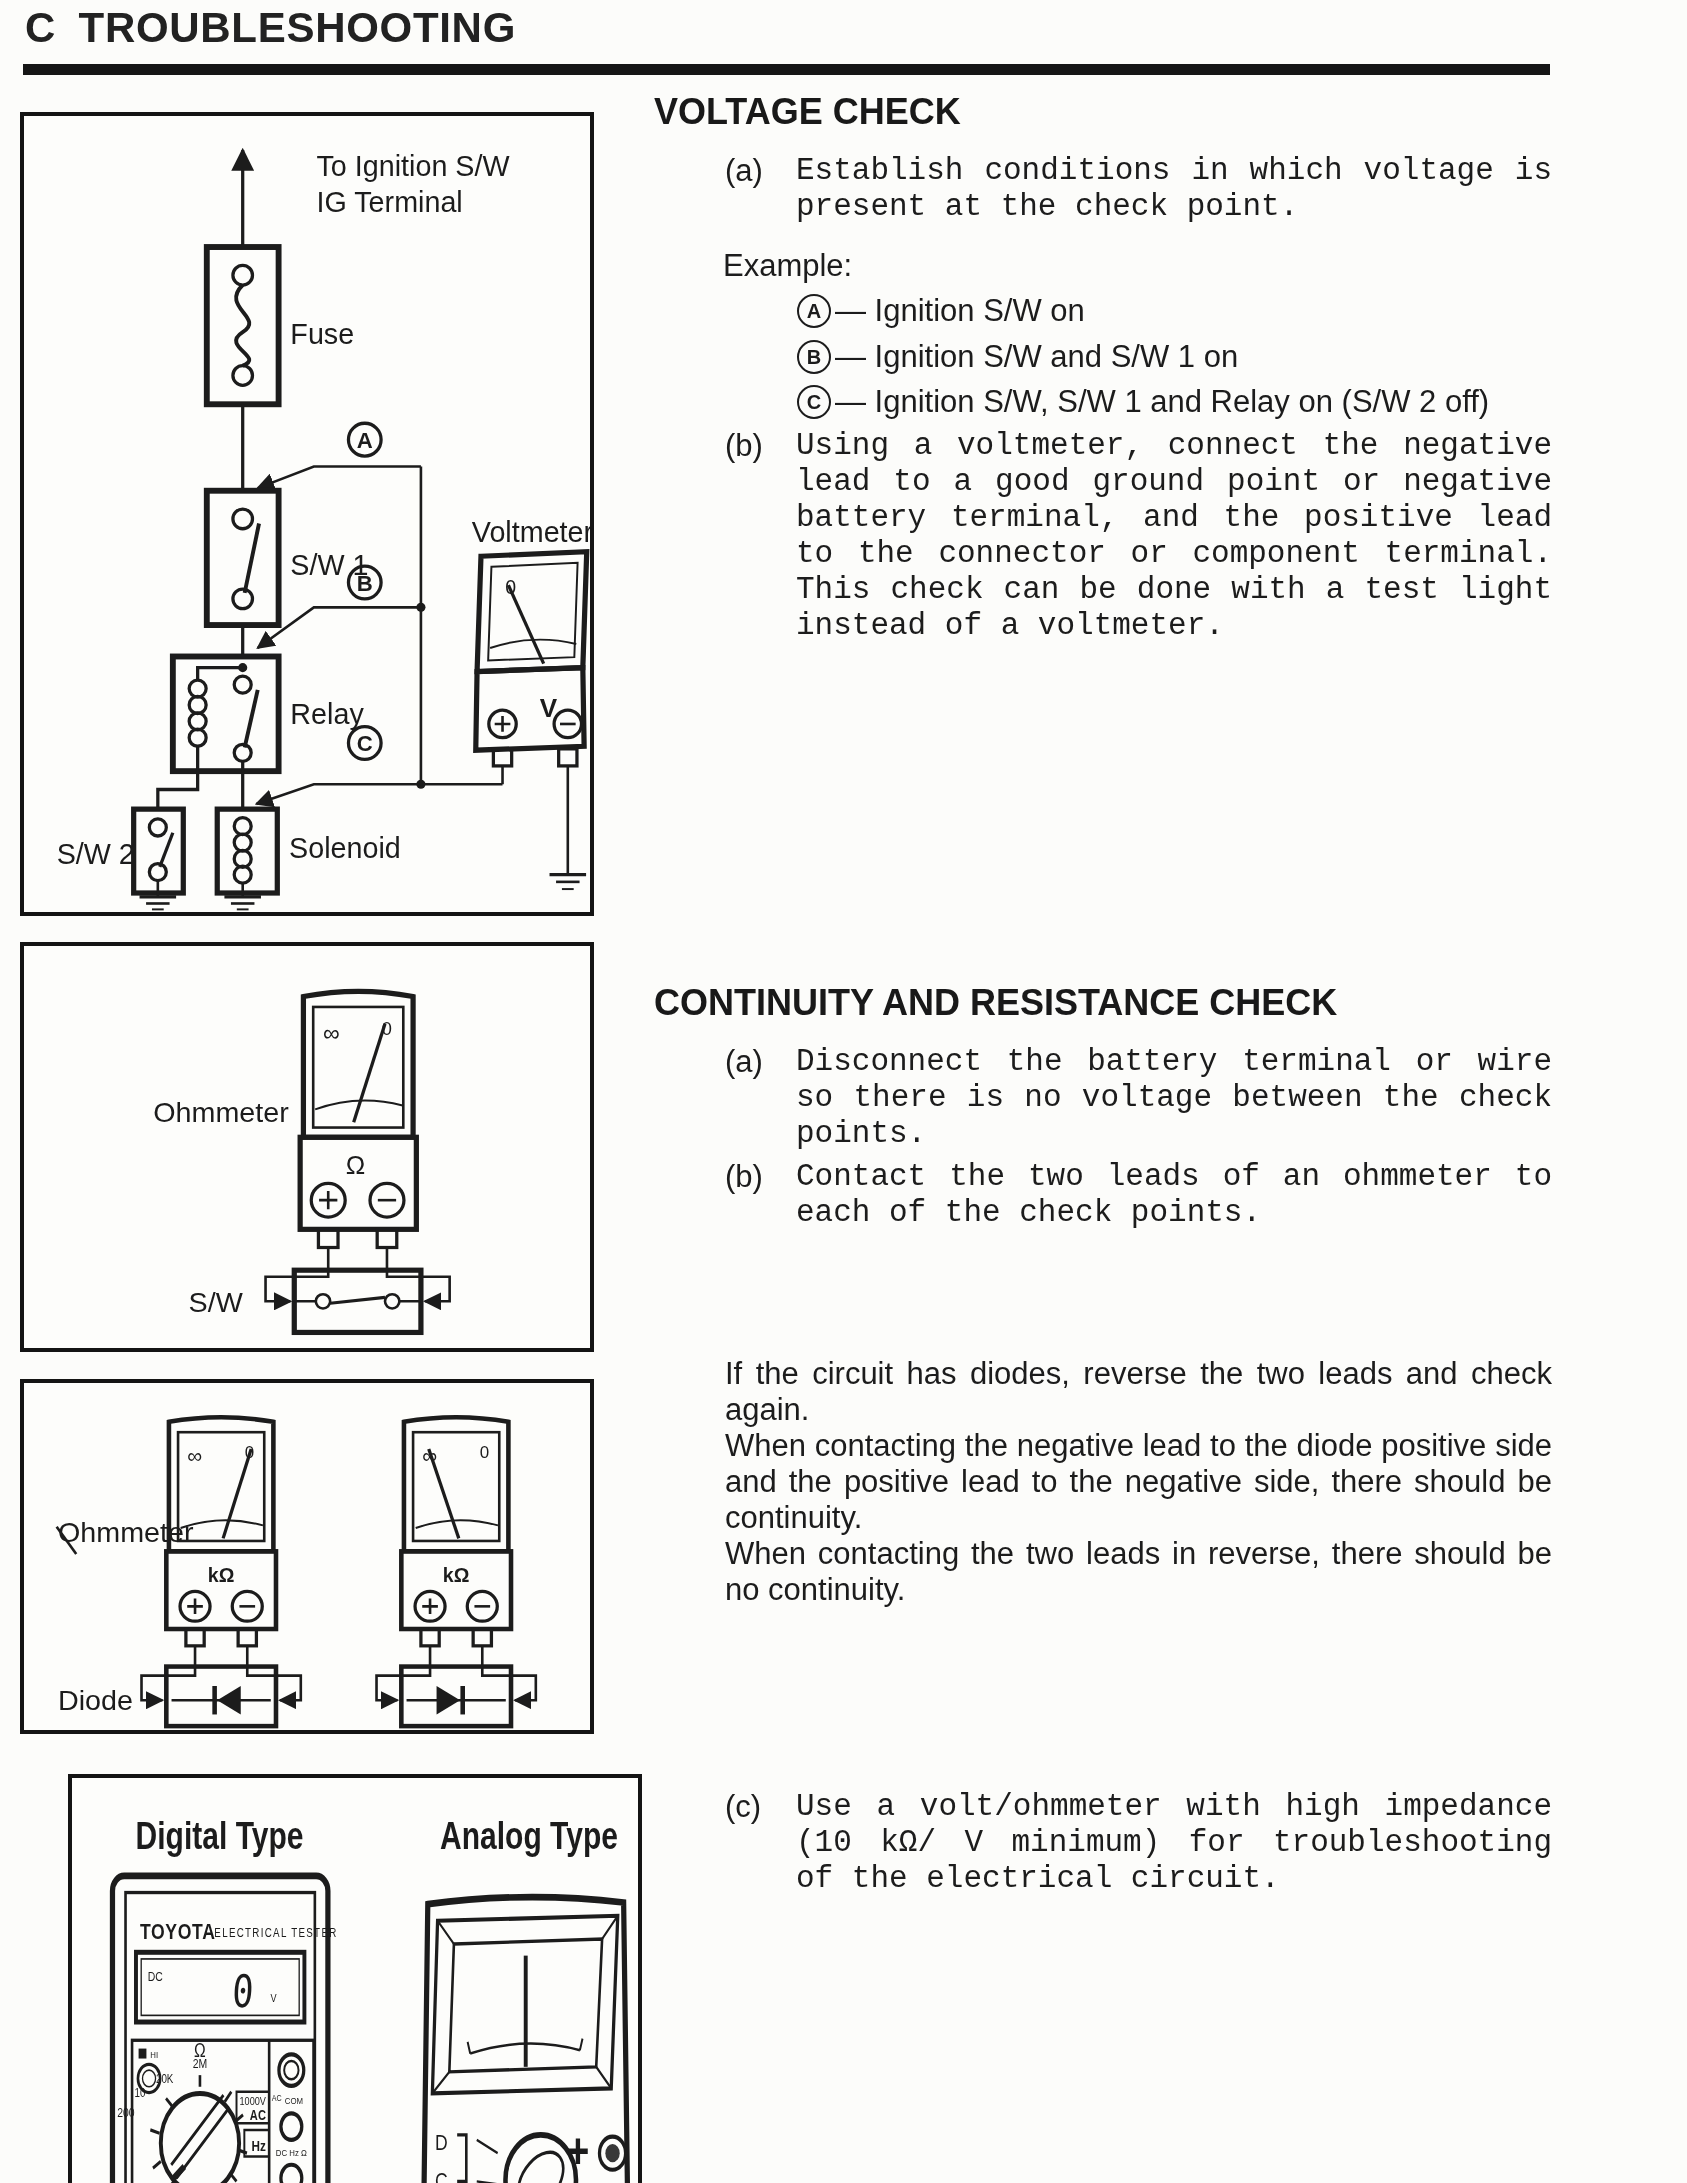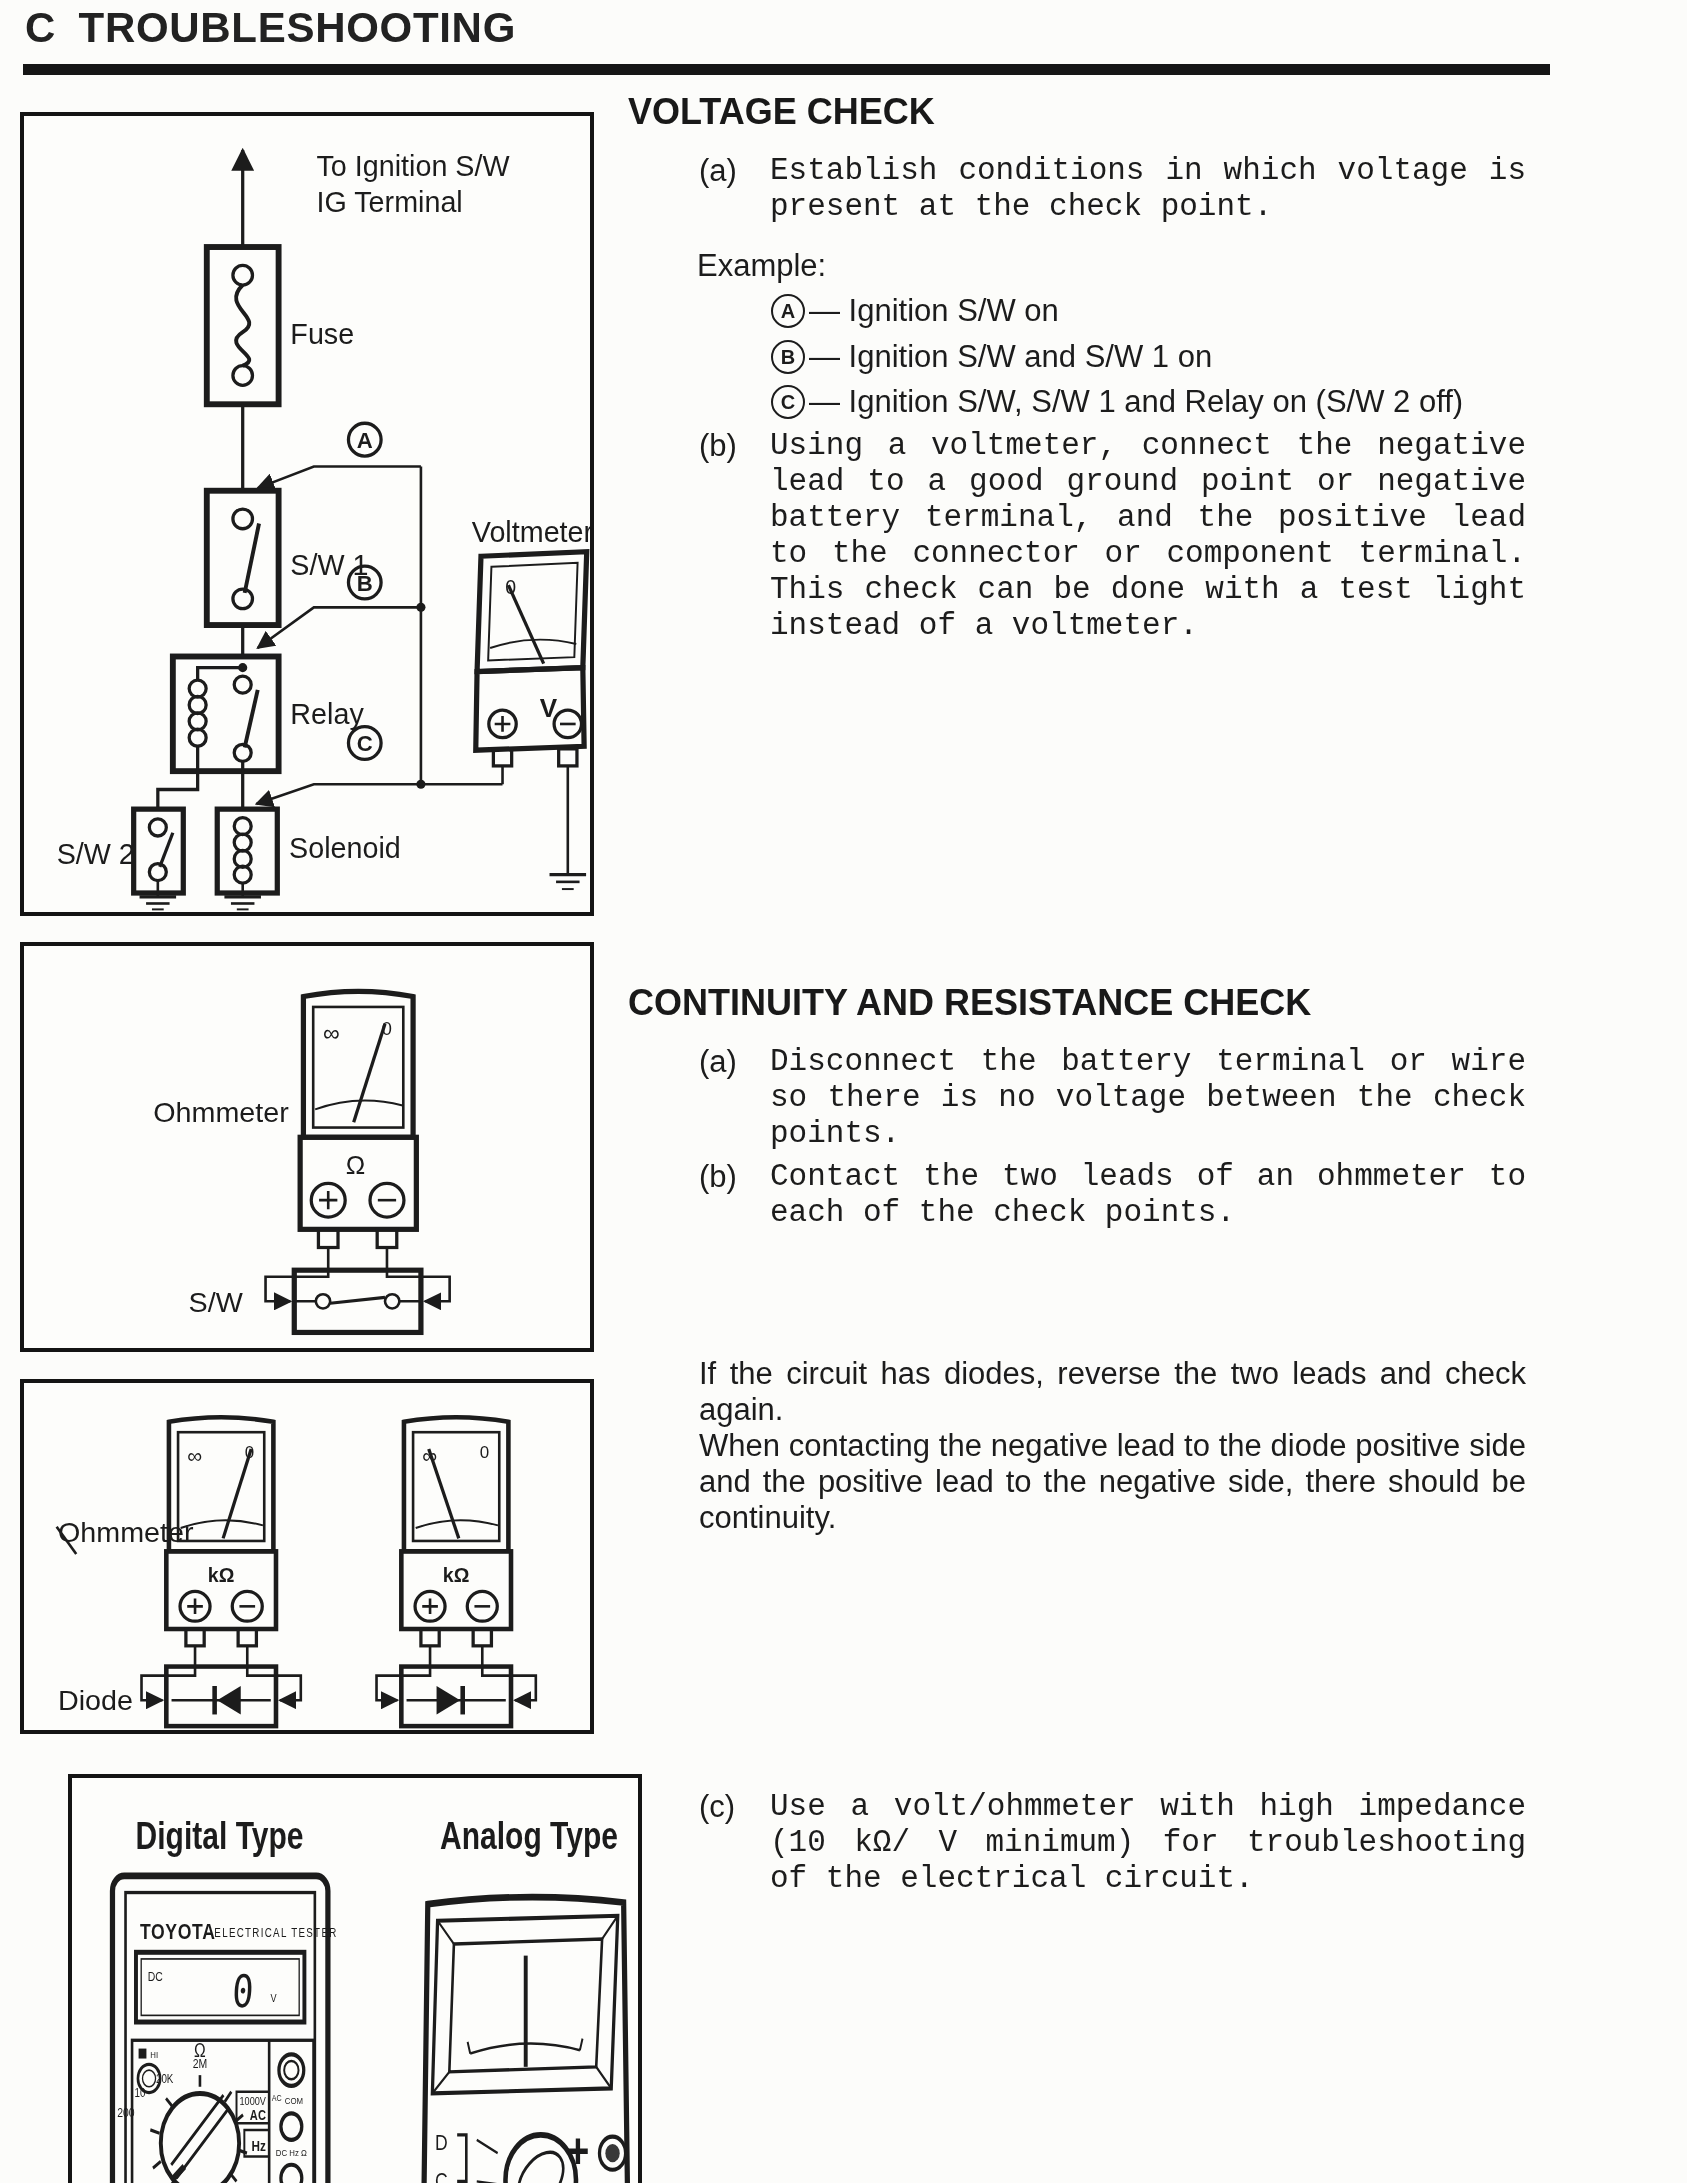--- a/index.html
+++ b/index.html
@@ -15,21 +15,21 @@
     font-size:42px;font-weight:bold;letter-spacing:0.7px;color:#222;}
   #title-rule{left:23px;top:64px;width:1527px;height:11.2px;background:#161616;}
   
   .figure-box{left:20px;width:574px;border:4px solid #141414;background:#fdfdfb;box-sizing:border-box;}
   .figure-box svg{display:block;width:100%;height:100%;}
   #figure-circuit{top:112px;height:804px;}
   #figure-ohm-switch{top:942px;height:410px;}
   #figure-ohm-diode{top:1379px;height:355px;}
   #figure-testers{top:1774px;height:506px;margin-left:48px;}
   
-  .text-section{left:628px;width:898px;}
+  .text-section{left:654px;width:898px;}
   #voltage-check{top:91px;}
   #continuity-check{top:937px;margin-top:45px;}
   #diode-note{top:1356px;}
   #point-c{top:1782px;}
   .section-heading{font-size:36px;font-weight:bold;letter-spacing:0px;color:#191919;margin:0 0 20px 0;}
   .list-item{display:flex;padding-left:71px;margin-top:6.6px;}
   .list-marker{flex:none;width:71px;font-size:31px;line-height:36px;}
   .list-text{flex:1;font-size:31px;line-height:36px;text-align:justify;font-family:Liberation Mono, monospace;}
   .example-block{padding-left:69px;margin-top:23px;margin-bottom:8px;}
   .example-label{font-size:31px;line-height:36px;}
@@ -444,20 +444,21 @@
   </div>
   <div class="list-item">
     <span class="list-marker">(b)</span>
     <span class="list-text">Contact the two leads of an ohmmeter to each of the check points.</span>
   </div>
 </div>
 
 <div class="abs text-section" id="diode-note">
   <div class="note-line">If the circuit has diodes, reverse the two leads and check again.</div>
   <div class="note-line">When contacting the negative lead to the diode positive side and the positive lead to the negative side, there should be continuity.</div>
+  <div class="note-line">When contacting the two leads in reverse, there should be no continuity.</div>
 </div>
 
 <div class="abs text-section" id="point-c">
   <div class="list-item">
     <span class="list-marker">(c)</span>
     <span class="list-text">Use a volt/ohmmeter with high impedance (10 kΩ/ V minimum) for troubleshooting of the electrical circuit.</span>
   </div>
 </div>
 
 

